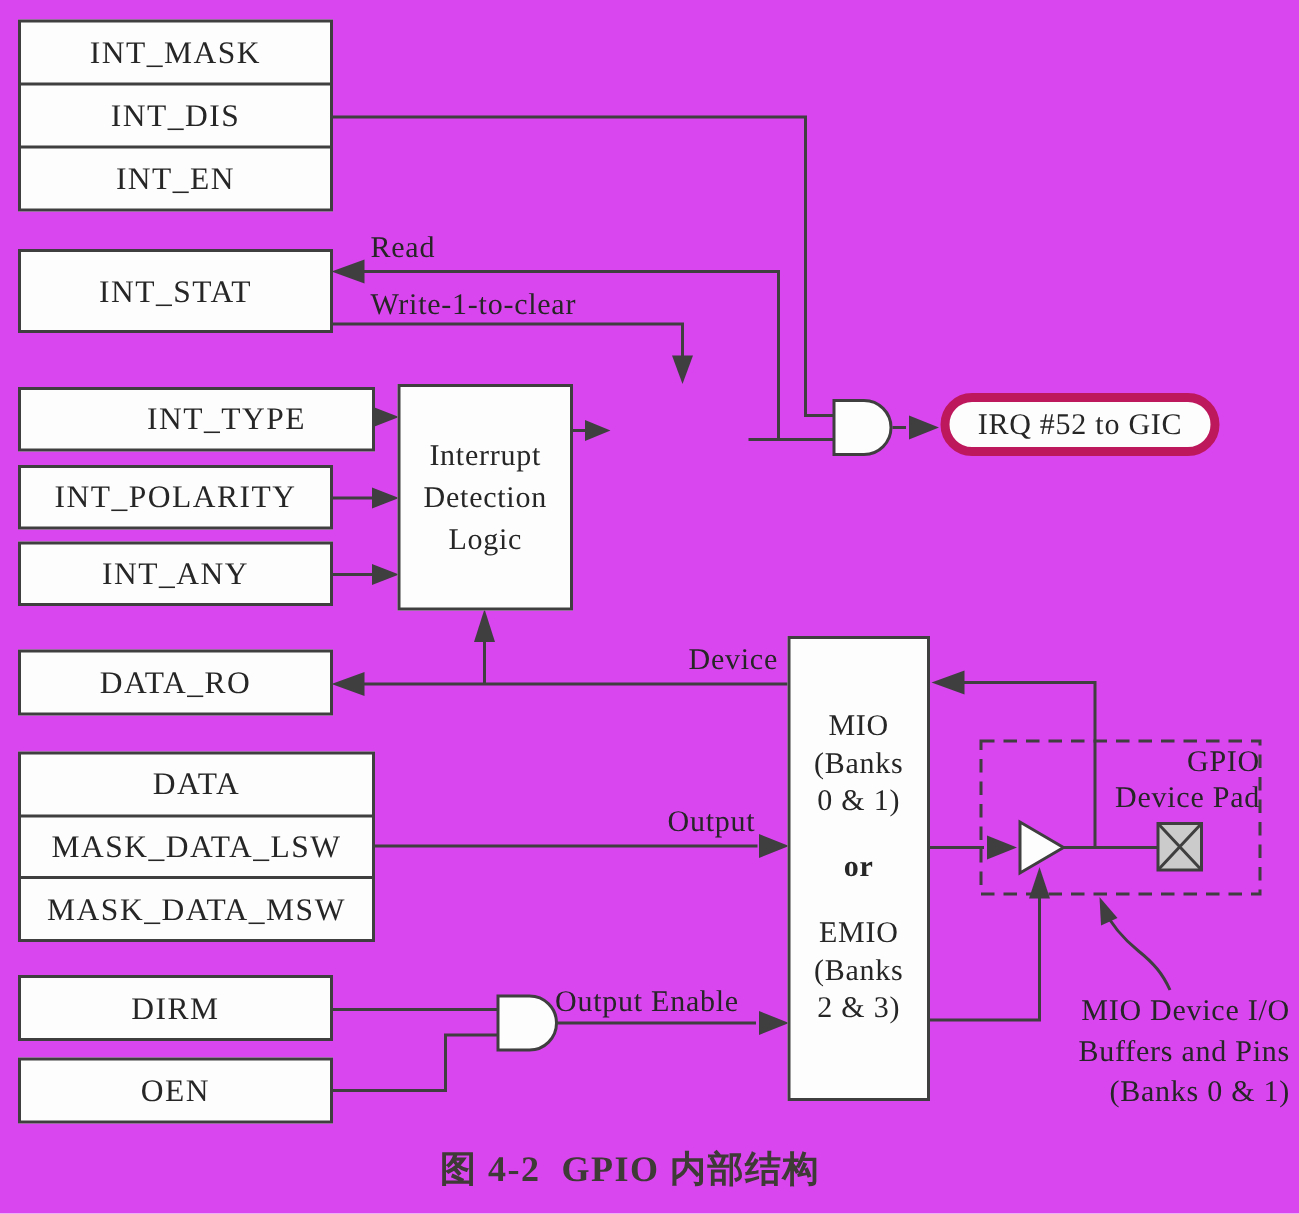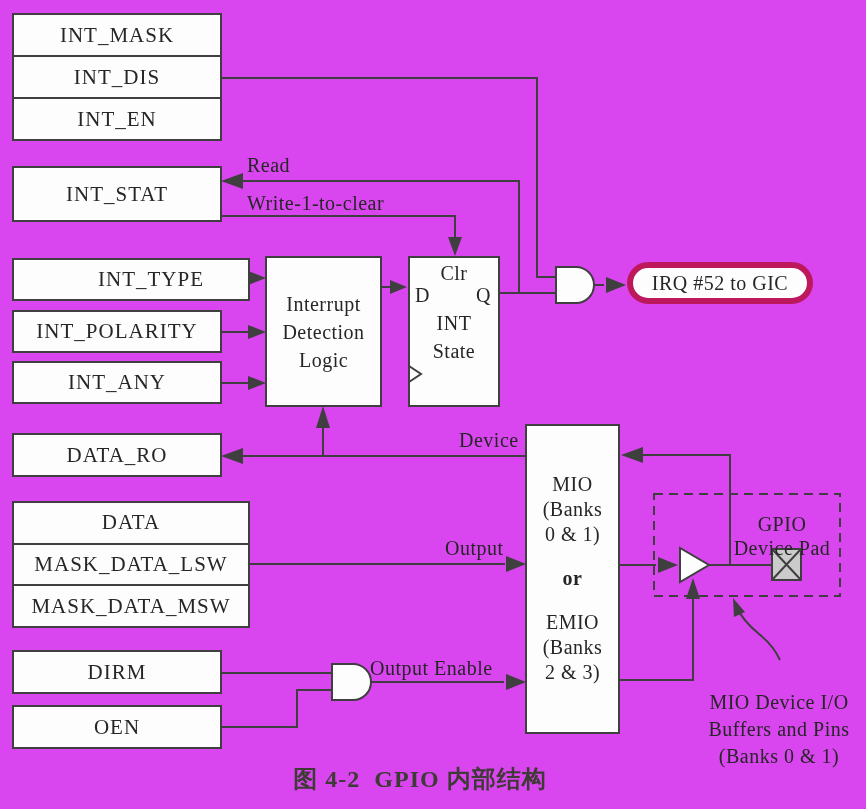--- a/index.html
+++ b/index.html
@@ -120,55 +120,45 @@
 
   <div class="abs box" style="left:12px;top:650px;width:210px;height:44px;">DIRM</div>
   <div class="abs box" style="left:12px;top:705px;width:210px;height:44px;">OEN</div>
 
   <div class="abs box multiline" style="left:265px;top:256px;width:117px;height:151px;">
     <div>Interrupt</div>
     <div>Detection</div>
     <div>Logic</div>
   </div>
 
-  <div class="abs box" style="left:408px;top:256px;width:92px;height:151px;">
-    <span class="ff-label" style="left:0;right:0;top:4px;text-align:center;">Clr</span>
-    <span class="ff-label" style="left:5px;top:26px;">D</span>
-    <span class="ff-label" style="right:7px;top:26px;">Q</span>
-    <span class="ff-label" style="left:0;right:0;top:54px;text-align:center;">INT</span>
-    <span class="ff-label" style="left:0;right:0;top:82px;text-align:center;">State</span>
-    <svg width="15" height="20" style="position:absolute;left:-2px;top:106px;">
-      <path d="M 1 2 L 13 10 L 1 18" stroke="#3f3f3f" stroke-width="2" fill="none"></path>
-    </svg>
-  </div>
 
   <div class="abs stadium" style="left:627px;top:262px;width:186px;height:42px;">IRQ #52 to GIC</div>
 
   <div class="abs box" style="left:525px;top:424px;width:95px;height:310px;flex-direction:column;justify-content:flex-start;padding-top:46px;">
     <div class="mio-line">MIO</div>
     <div class="mio-line">(Banks</div>
     <div class="mio-line">0 &amp; 1)</div>
     <div class="mio-line mio-gap">or</div>
     <div class="mio-line">EMIO</div>
     <div class="mio-line">(Banks</div>
     <div class="mio-line">2 &amp; 3)</div>
   </div>
 
-  <div class="abs padbox-label" style="left:724px;top:512px;width:116px;">
+  <div class="abs padbox-label" style="left:724px;top:496px;width:116px;text-align:right;">
     <div>GPIO</div>
     <div>Device Pad</div>
   </div>
 
   <div class="wire-label" style="left:247px;top:154px;">Read</div>
   <div class="wire-label" style="left:247px;top:192px;">Write-1-to-clear</div>
   <div class="wire-label" style="left:459px;top:429px;">Device</div>
   <div class="wire-label" style="left:445px;top:537px;">Output</div>
   <div class="wire-label" style="left:370px;top:657px;">Output Enable</div>
 
-  <div class="abs annotation" style="left:698px;top:689px;width:162px;">
+  <div class="abs annotation" style="left:698px;top:661px;width:162px;text-align:right;">
     <div>MIO Device I/O</div>
     <div>Buffers and Pins</div>
     <div>(Banks 0 &amp; 1)</div>
   </div>
 
   <div class="abs caption" style="left:0;top:763px;width:840px;">图 4-2  GPIO 内部结构</div>
 
 </div>
 
 </body></html>

